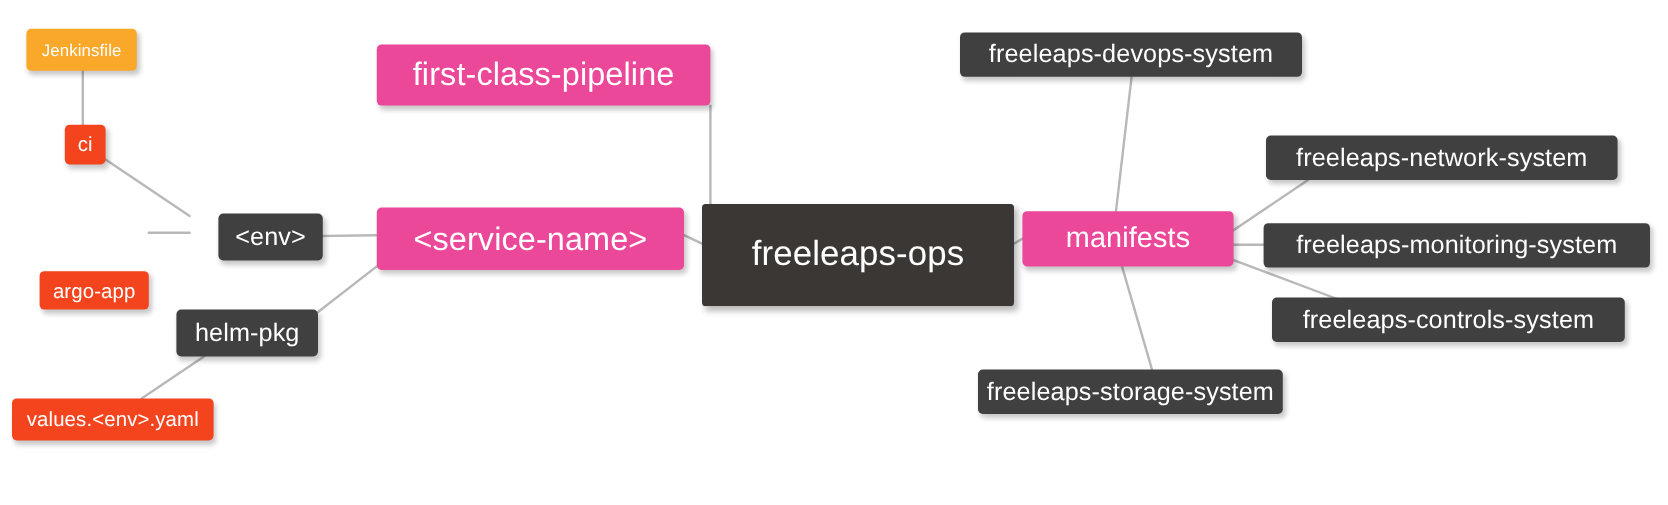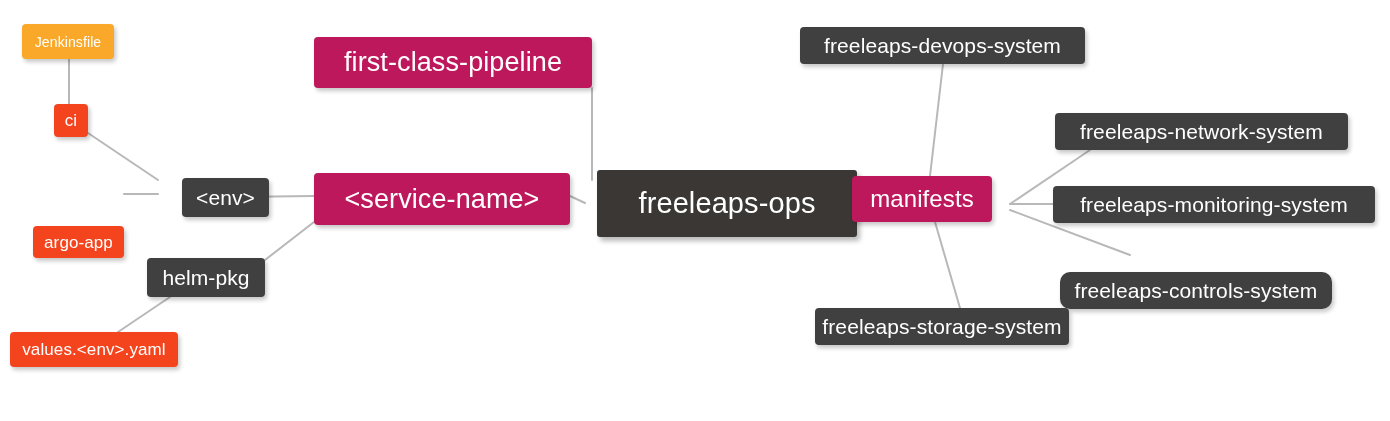--- a/index.html
+++ b/index.html
@@ -39,21 +39,21 @@
     letter-spacing: 0.1px;
     line-height: 1;
     cursor: pointer;
     user-select: none;
   }
   .node.root {
     background: #3b3734;
     border-radius: 3px;
     box-shadow: 3px 4px 5px rgba(0,0,0,0.28);
   }
-  .node.blue   { background: #be185d; }
+  .node.blue   { background: #ec4899; }
   .node.green  { background: #404040; }
   .node.red    { background: #f4441e; }
   .node.orange { background: #f9a82a; }
 
   .sz-root { font-size: 29px; }
   .sz-xl   { font-size: 27px; }
   .sz-lg   { font-size: 24px; }
   .sz-md   { font-size: 21px; }
   .sz-sm   { font-size: 17px; text-align: right; }
   .sz-xs   { font-size: 14px; }
@@ -72,29 +72,29 @@
       <line x1="158" y1="194" x2="124" y2="194" stroke="#b8b8b8" stroke-width="2" stroke-linecap="round"></line>
       <line x1="69" y1="104" x2="69" y2="59" stroke="#b8b8b8" stroke-width="2" stroke-linecap="round"></line>
       <line x1="170" y1="297" x2="118" y2="332" stroke="#b8b8b8" stroke-width="2" stroke-linecap="round"></line>
       <line x1="930" y1="176" x2="943" y2="64" stroke="#b8b8b8" stroke-width="2" stroke-linecap="round"></line>
       <line x1="1010" y1="204" x2="1090" y2="150" stroke="#b8b8b8" stroke-width="2" stroke-linecap="round"></line>
       <line x1="1010" y1="204" x2="1053" y2="204" stroke="#b8b8b8" stroke-width="2" stroke-linecap="round"></line>
       <line x1="1010" y1="210" x2="1130" y2="255" stroke="#b8b8b8" stroke-width="2" stroke-linecap="round"></line>
       <line x1="935" y1="222" x2="960" y2="308" stroke="#b8b8b8" stroke-width="2" stroke-linecap="round"></line>
     </svg>
   <div id="node-layer">
-      <div class="node root sz-root" style="left: 585px; top: 170px; width: 260px; height: 67px; margin-left: 12px;">freeleaps-ops</div>
+      <div class="node root sz-root" style="left: 585px; top: 170px; width: 260px; height: 85px;">freeleaps-ops</div>
       <div class="node blue sz-xl" style="left: 314px; top: 173px; width: 256px; height: 52px;">&lt;service-name&gt;</div>
       <div class="node blue sz-xl" style="left: 314px; top: 37px; width: 278px; height: 51px;">first-class-pipeline</div>
-      <div class="node blue sz-lg" style="left: 852px; top: 176px; width: 140px; height: 46px;">manifests</div>
+      <div class="node blue sz-lg" style="left: 852px; top: 176px; width: 176px; height: 46px;">manifests</div>
       <div class="node green sz-md" style="left: 158px; top: 178px; width: 87px; height: 39px; margin-left: 24px;">&lt;env&gt;</div>
       <div class="node green sz-md" style="left: 147px; top: 258px; width: 118px; height: 39px;">helm-pkg</div>
       <div class="node red sz-sm" style="left: 54px; top: 104px; width: 34px; height: 33px;">ci</div>
       <div class="node red sz-sm" style="left: 33px; top: 178px; width: 91px; height: 32px; margin-top: 48px;">argo-app</div>
       <div class="node red sz-sm" style="left: 10px; top: 332px; width: 168px; height: 35px;">values.&lt;env&gt;.yaml</div>
       <div class="node orange sz-xs" style="left: 22px; top: 24px; width: 92px; height: 35px;">Jenkinsfile</div>
       <div class="node green sz-md" style="left: 800px; top: 27px; width: 285px; height: 37px;">freeleaps-devops-system</div>
       <div class="node green sz-md" style="left: 1055px; top: 113px; width: 293px; height: 37px;">freeleaps-network-system</div>
       <div class="node green sz-md" style="left: 1053px; top: 186px; width: 322px; height: 37px;">freeleaps-monitoring-system</div>
-      <div class="node green sz-md" style="left: 1060px; top: 272px; width: 272px; height: 37px; border-radius: 10px;">freeleaps-controls-system</div>
+      <div class="node green sz-md" style="left: 1060px; top: 248px; width: 294px; height: 37px;">freeleaps-controls-system</div>
       <div class="node green sz-md" style="left: 815px; top: 308px; width: 254px; height: 37px;">freeleaps-storage-system</div>
     </div>
 </div>
 
 </body></html>

